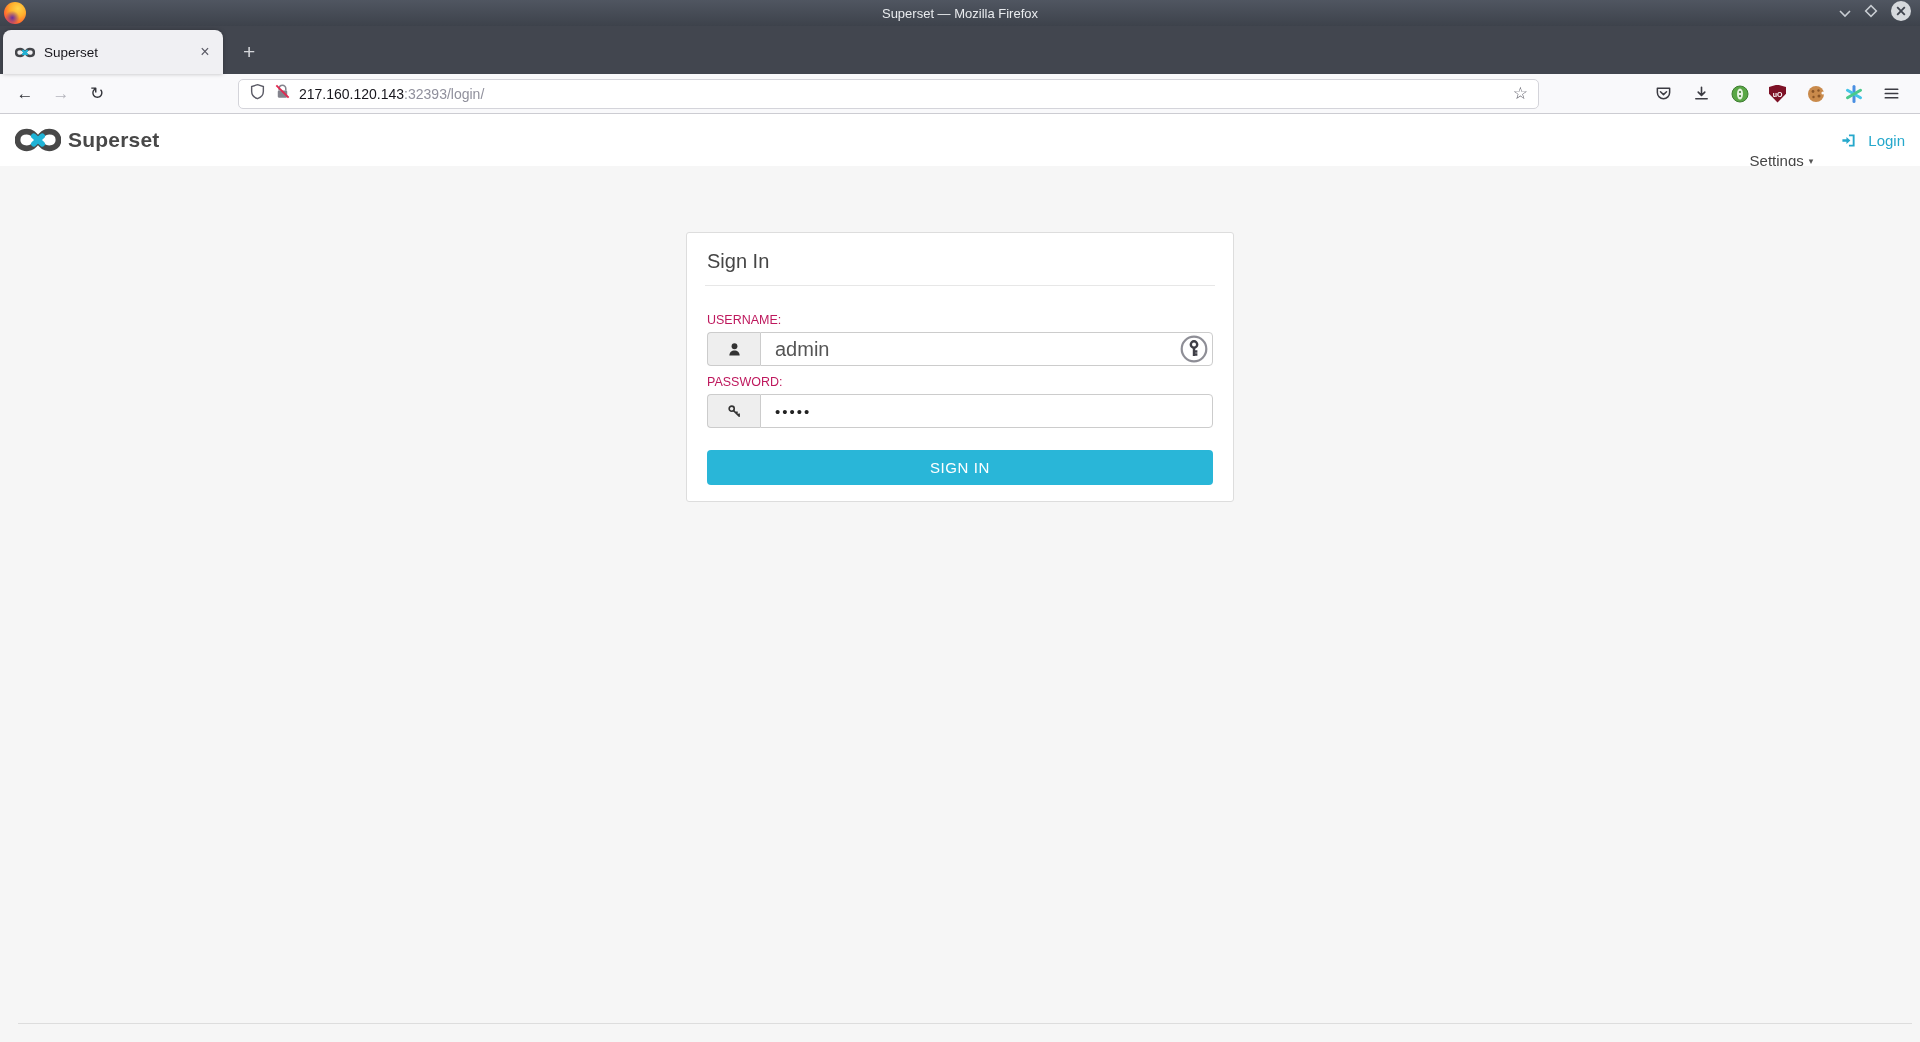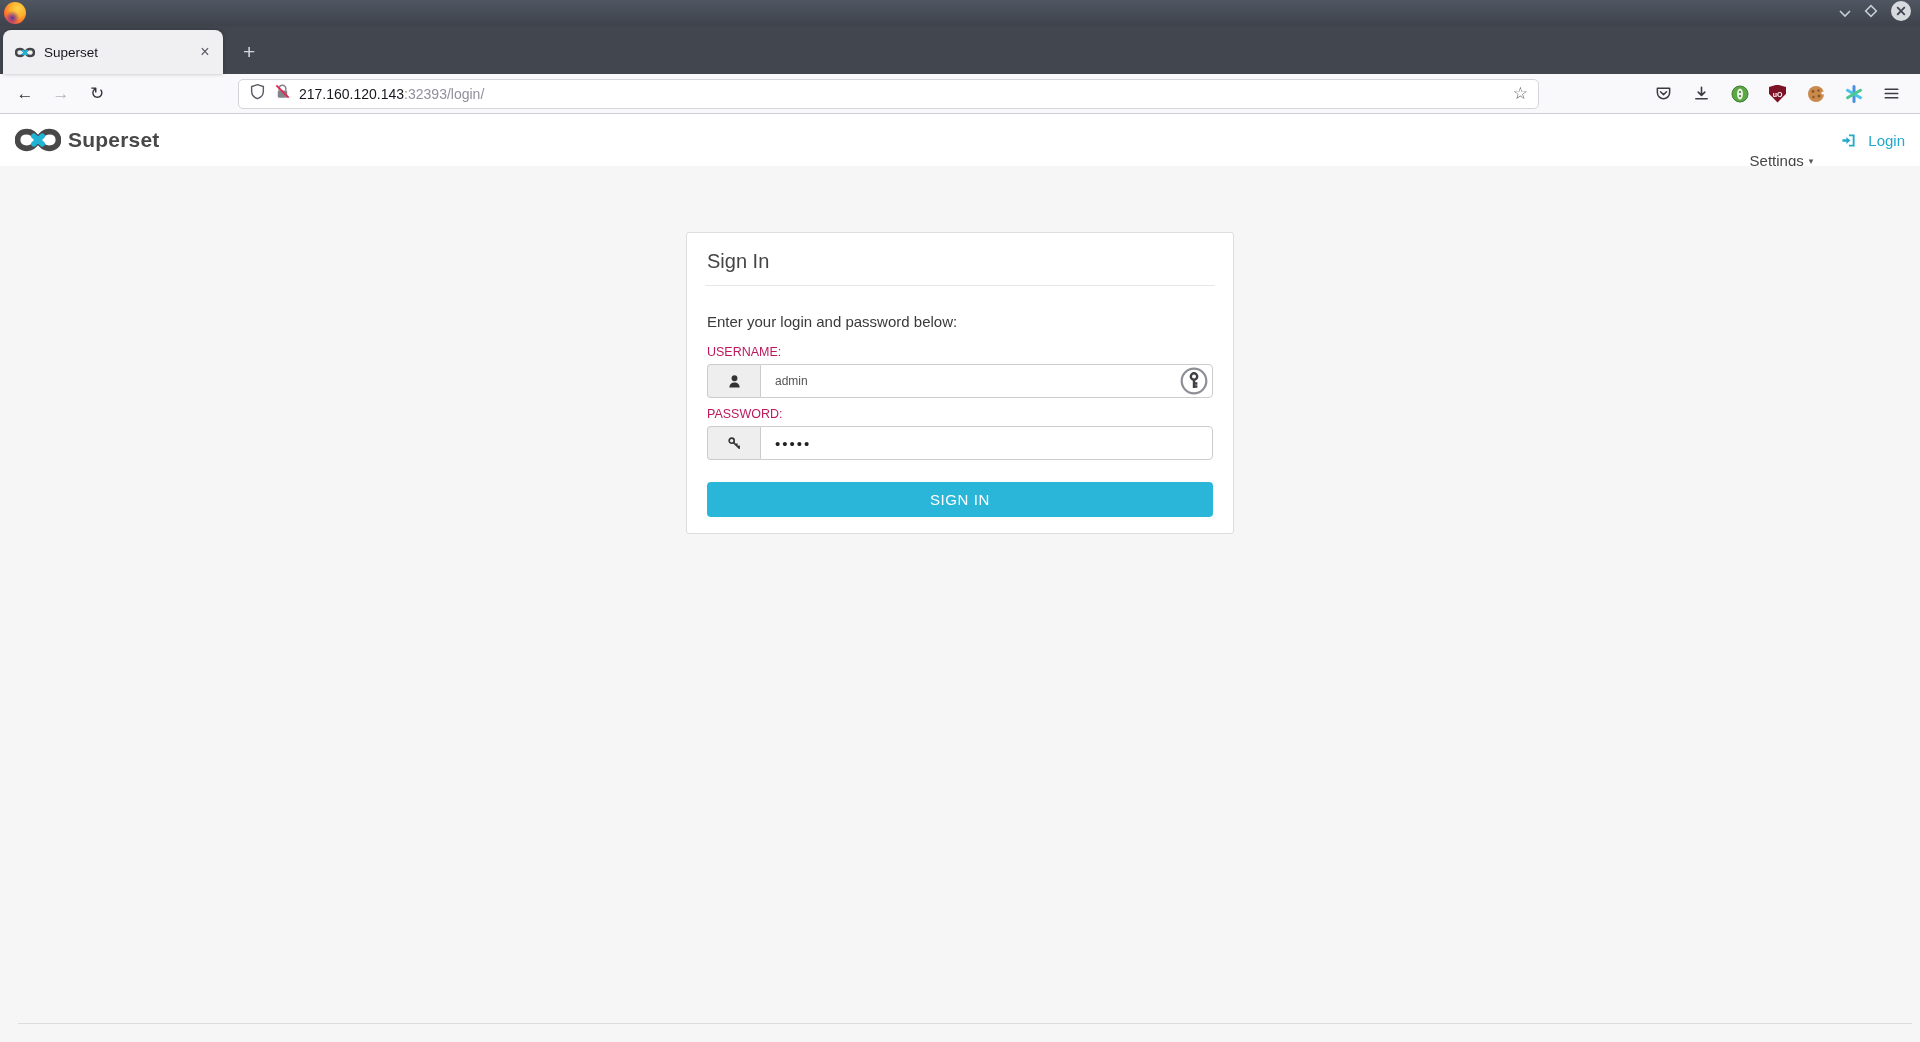--- a/index.html
+++ b/index.html
@@ -62,34 +62,35 @@
     border:1px solid #ddd; border-radius:3px; }
   .panel-heading { padding:17px 20px 12px; font-size:20px; color:#454545; }
   .panel-divider { height:1px; background:#e7e7e7; margin:0 18px; }
   .panel-body { padding:27px 20px 16px; }
   .instruction { font-size:15px; color:#3a3a3a; margin-bottom:15px; }
   .flabel { font-size:12.5px; color:#be185d; margin-bottom:5px; }
   .igroup { display:flex; height:34px; position:relative; margin-bottom:9px; }
   .iaddon { width:53px; background:#eee; border:1px solid #ccc; border-right:none;
     border-radius:4px 0 0 4px; display:flex; align-items:center; justify-content:center; }
   .ifield { flex:1; border:1px solid #ccc; border-radius:0 4px 4px 0; padding:0 40px 0 14px;
-    font-size:12px; color:#555; outline:none; background:#fff; font-family:inherit; }
+    font-size:20px; color:#555; outline:none; background:#fff; font-family:inherit; }
   .ifield.pwd { letter-spacing:2px; font-size:15px; color:#222; }
   .autofill { position:absolute; right:5px; top:3px; width:28px; height:28px; }
   .btn-signin { display:block; width:100%; height:35px; margin-top:22px; background:#29b6d8;
     border:none; border-radius:4px; color:#fff; font-size:15px; letter-spacing:.6px;
     font-family:inherit; cursor:pointer; }
   .footer { position:absolute; left:18px; right:8px; bottom:0; height:19px;
     border-top:1px solid #ddd; }
 </style>
 </head>
 <body>
 
 <div class="titlebar">
   <div class="ff-logo"></div>
+  <div class="title-text">Superset — Mozilla Firefox</div>
   <div class="win-controls">
     <span>
       <svg width="14" height="10" viewBox="0 0 14 10">
           <path d="M2 3 L7 8 L12 3" stroke="#c9cdd3" stroke-width="1.6" fill="none"></path>
         </svg>
     </span>
     <span>
       <svg width="14" height="14" viewBox="0 0 14 14">
           <rect x="3.2" y="3.2" width="7.6" height="7.6" transform="rotate(45 7 7)" fill="none" stroke="#c9cdd3" stroke-width="1.5"></rect>
         </svg>
@@ -214,21 +215,20 @@
       <span>Login</span>
     </span>
   </div>
 </div>
 
 <div class="content">
   <div class="panel">
     <div class="panel-heading">Sign In</div>
     <div class="panel-divider"></div>
     <div class="panel-body">
-      <div class="instruction">Enter your login and password below:</div>
 
       <div class="flabel">USERNAME:</div>
       <div class="igroup">
         <div class="iaddon">
           <svg width="15" height="15" viewBox="0 0 16 16">
             <circle cx="8" cy="4.5" r="3.1" fill="#333"></circle>
             <path d="M2.5 14.5 C2.5 10.8 5 9 8 9 C11 9 13.5 10.8 13.5 14.5 Z" fill="#333"></path>
           </svg>
         </div>
         <input class="ifield" type="text" value="admin" style="">

